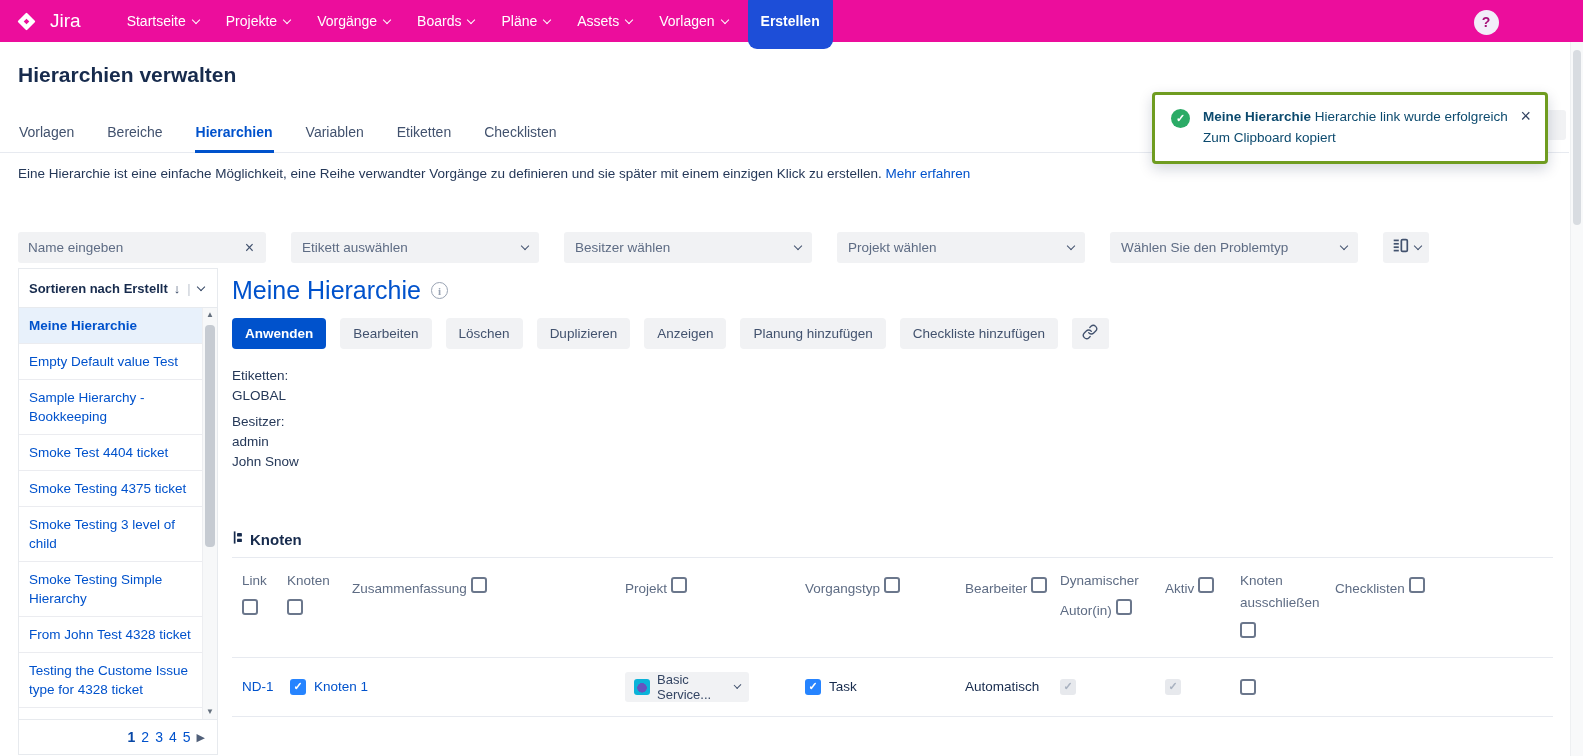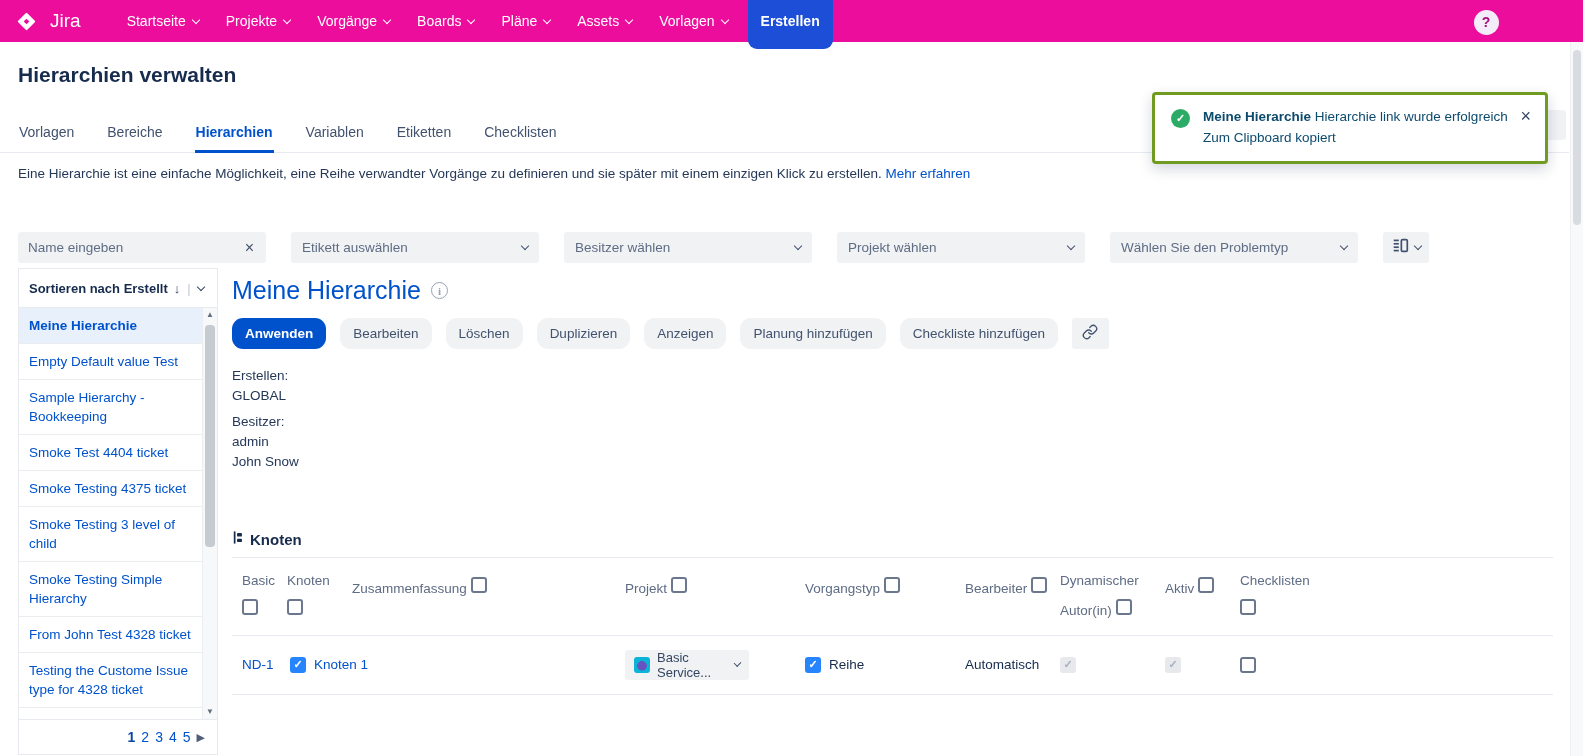--- a/index.html
+++ b/index.html
@@ -67,21 +67,21 @@
   .pg { color:#0052CC; cursor:pointer; }
   .pg.active { color:#0747A6; font-weight:700; }
   .pg-next { color:#505F79; font-size:11px; cursor:pointer; }
 
   
   .main { position:absolute; left:232px; top:276px; width:1321px; }
   .d-title-row { display:flex; align-items:center; gap:10px; }
   .d-title { font-size:25px; font-weight:500; color:#0052CC; }
   .info-i { width:17px; height:17px; border-radius:50%; border:1.5px solid #99A3B3; color:#99A3B3; font-size:11px; font-weight:700; display:flex; align-items:center; justify-content:center; cursor:pointer; font-family:"Liberation Serif", serif; }
   .btn-row { margin-top:13px; display:flex; align-items:center; gap:14px; }
-  .btn { height:31px; background:#F1F2F4; color:#42526E; border:none; border-radius:11px; font-family:inherit; font-size:13.5px; padding:0 13px; cursor:pointer; white-space:nowrap; }
+  .btn { height:31px; background:#F1F2F4; color:#42526E; border:none; border-radius:4px; font-family:inherit; font-size:13.5px; padding:0 13px; cursor:pointer; white-space:nowrap; }
   .btn.primary { background:#0052CC; color:#fff; font-weight:700; }
   .link-btn { width:37px; height:31px; background:#F1F2F4; border:none; border-radius:3px; display:flex; align-items:center; justify-content:center; cursor:pointer; }
   .meta { margin-top:17px; font-size:13.5px; color:#253858; line-height:20px; }
   .meta .block { margin-bottom:6px; }
 
   
   .nodes-head { margin-top:58px; display:flex; align-items:center; gap:5px; }
   .nodes-title { font-size:15px; font-weight:700; color:#172B4D; }
   .ntable { margin-top:9px; }
   .tgrid { display:grid; grid-template-columns:45px 65px 273px 180px 160px 95px 105px 75px 95px auto; padding:12px 0 12px 10px; align-items:start; }
@@ -357,21 +357,21 @@
         <span>
           <svg viewBox="0 0 24 24" width="16" height="16" fill="none" stroke="#42526E" stroke-width="2" stroke-linecap="round">
               <path d="M10 13a5 5 0 0 0 7.54.54l3-3a5 5 0 0 0-7.07-7.07l-1.72 1.71"></path>
               <path d="M14 11a5 5 0 0 0-7.54-.54l-3 3a5 5 0 0 0 7.07 7.07l1.71-1.71"></path>
             </svg>
         </span>
       </button>
     </div>
     <div class="meta">
       <div class="block">
-        <div>Erstellen:</div>
+        <div>Etiketten:</div>
         <div>GLOBAL</div>
       </div>
       <div class="block">
         <div>Besitzer:</div>
         <div>
             <div>
     <span>admin</span>
   </div>
             <div>
     <span>John Snow</span>
@@ -387,21 +387,21 @@
             <rect x="6.2" y="2.6" width="6" height="4.2" rx="0.6"></rect>
             <rect x="6.2" y="9.4" width="6" height="4.2" rx="0.6"></rect>
           </svg>
       </span>
       <span class="nodes-title">Knoten</span>
     </div>
 
     <div class="ntable">
       <div class="tgrid thead">
           <div class="col">
-    <span>Basic</span>
+    <span>Link</span>
     <span class="cb unchecked hdr-checkbox"></span>
   </div>
           <div class="col">
     <span>Knoten</span>
     <span class="cb unchecked hdr-checkbox"></span>
   </div>
           <div class="col">
     <span>Zusammenfassung</span>
     <span class="cb unchecked hdr-checkbox"></span>
   </div>
@@ -416,20 +416,24 @@
           <div class="col">
     <span>Bearbeiter</span>
     <span class="cb unchecked hdr-checkbox"></span>
   </div>
           <div class="col">
     <span>Dynamischer Autor(in)</span>
     <span class="cb unchecked hdr-checkbox"></span>
   </div>
           <div class="col">
     <span>Aktiv</span>
+    <span class="cb unchecked hdr-checkbox"></span>
+  </div>
+          <div class="col has-checkbox">
+    <span>Knoten ausschließen</span>
     <span class="cb unchecked hdr-checkbox"></span>
   </div>
           <div class="col">
     <span>Checklisten</span>
     <span class="cb unchecked hdr-checkbox"></span>
   </div>
         </div>
       <div class="tgrid trow">
         <div class="cell link-cell">ND-1</div>
         <div class="cell"></div>
@@ -439,21 +443,21 @@
         </div>
         <div class="cell">
           <div class="proj-dd">
             <span class="proj-av"></span>
             <span>Basic Service...</span>
             <i class="chev"></i>
           </div>
         </div>
         <div class="cell">
           <span class="cb checked">✓</span>
-          <span>Reihe</span>
+          <span>Task</span>
         </div>
         <div class="cell">Automatisch</div>
         <div class="cell">
           <span class="cb discheck">✓</span>
         </div>
         <div class="cell">
           <span class="cb discheck">✓</span>
         </div>
         <div class="cell">
           <span class="cb unchecked"></span>

